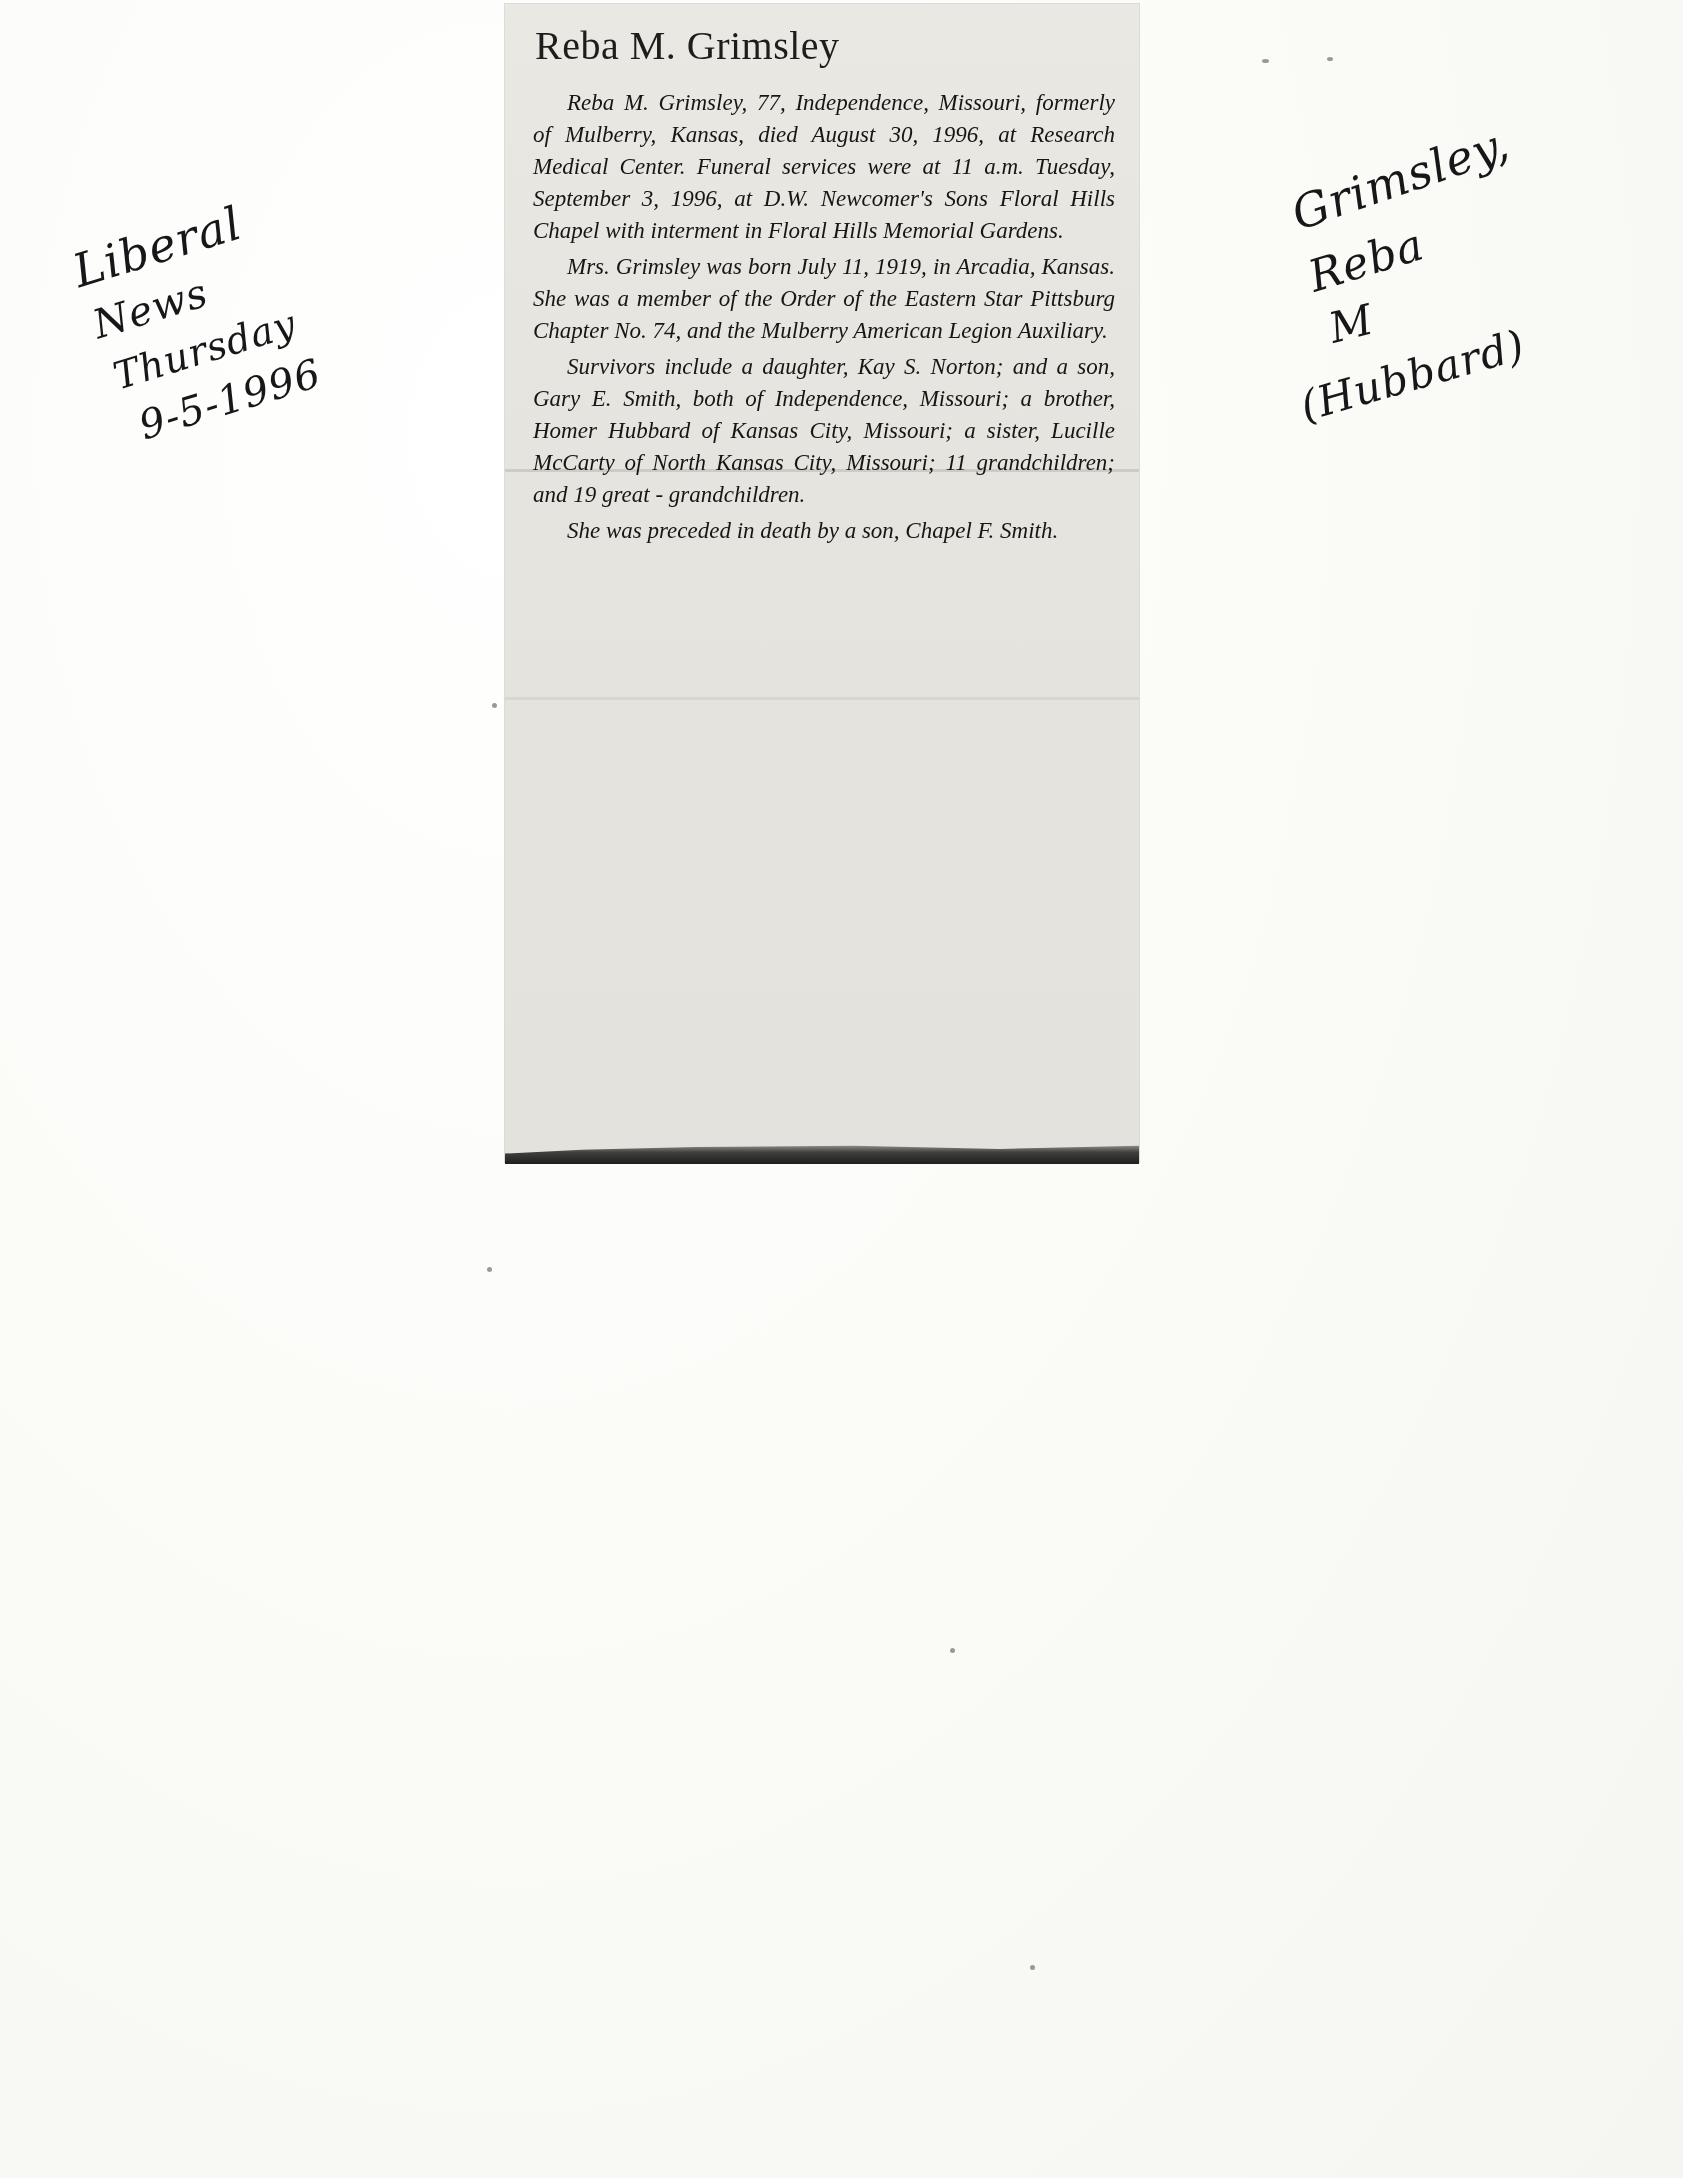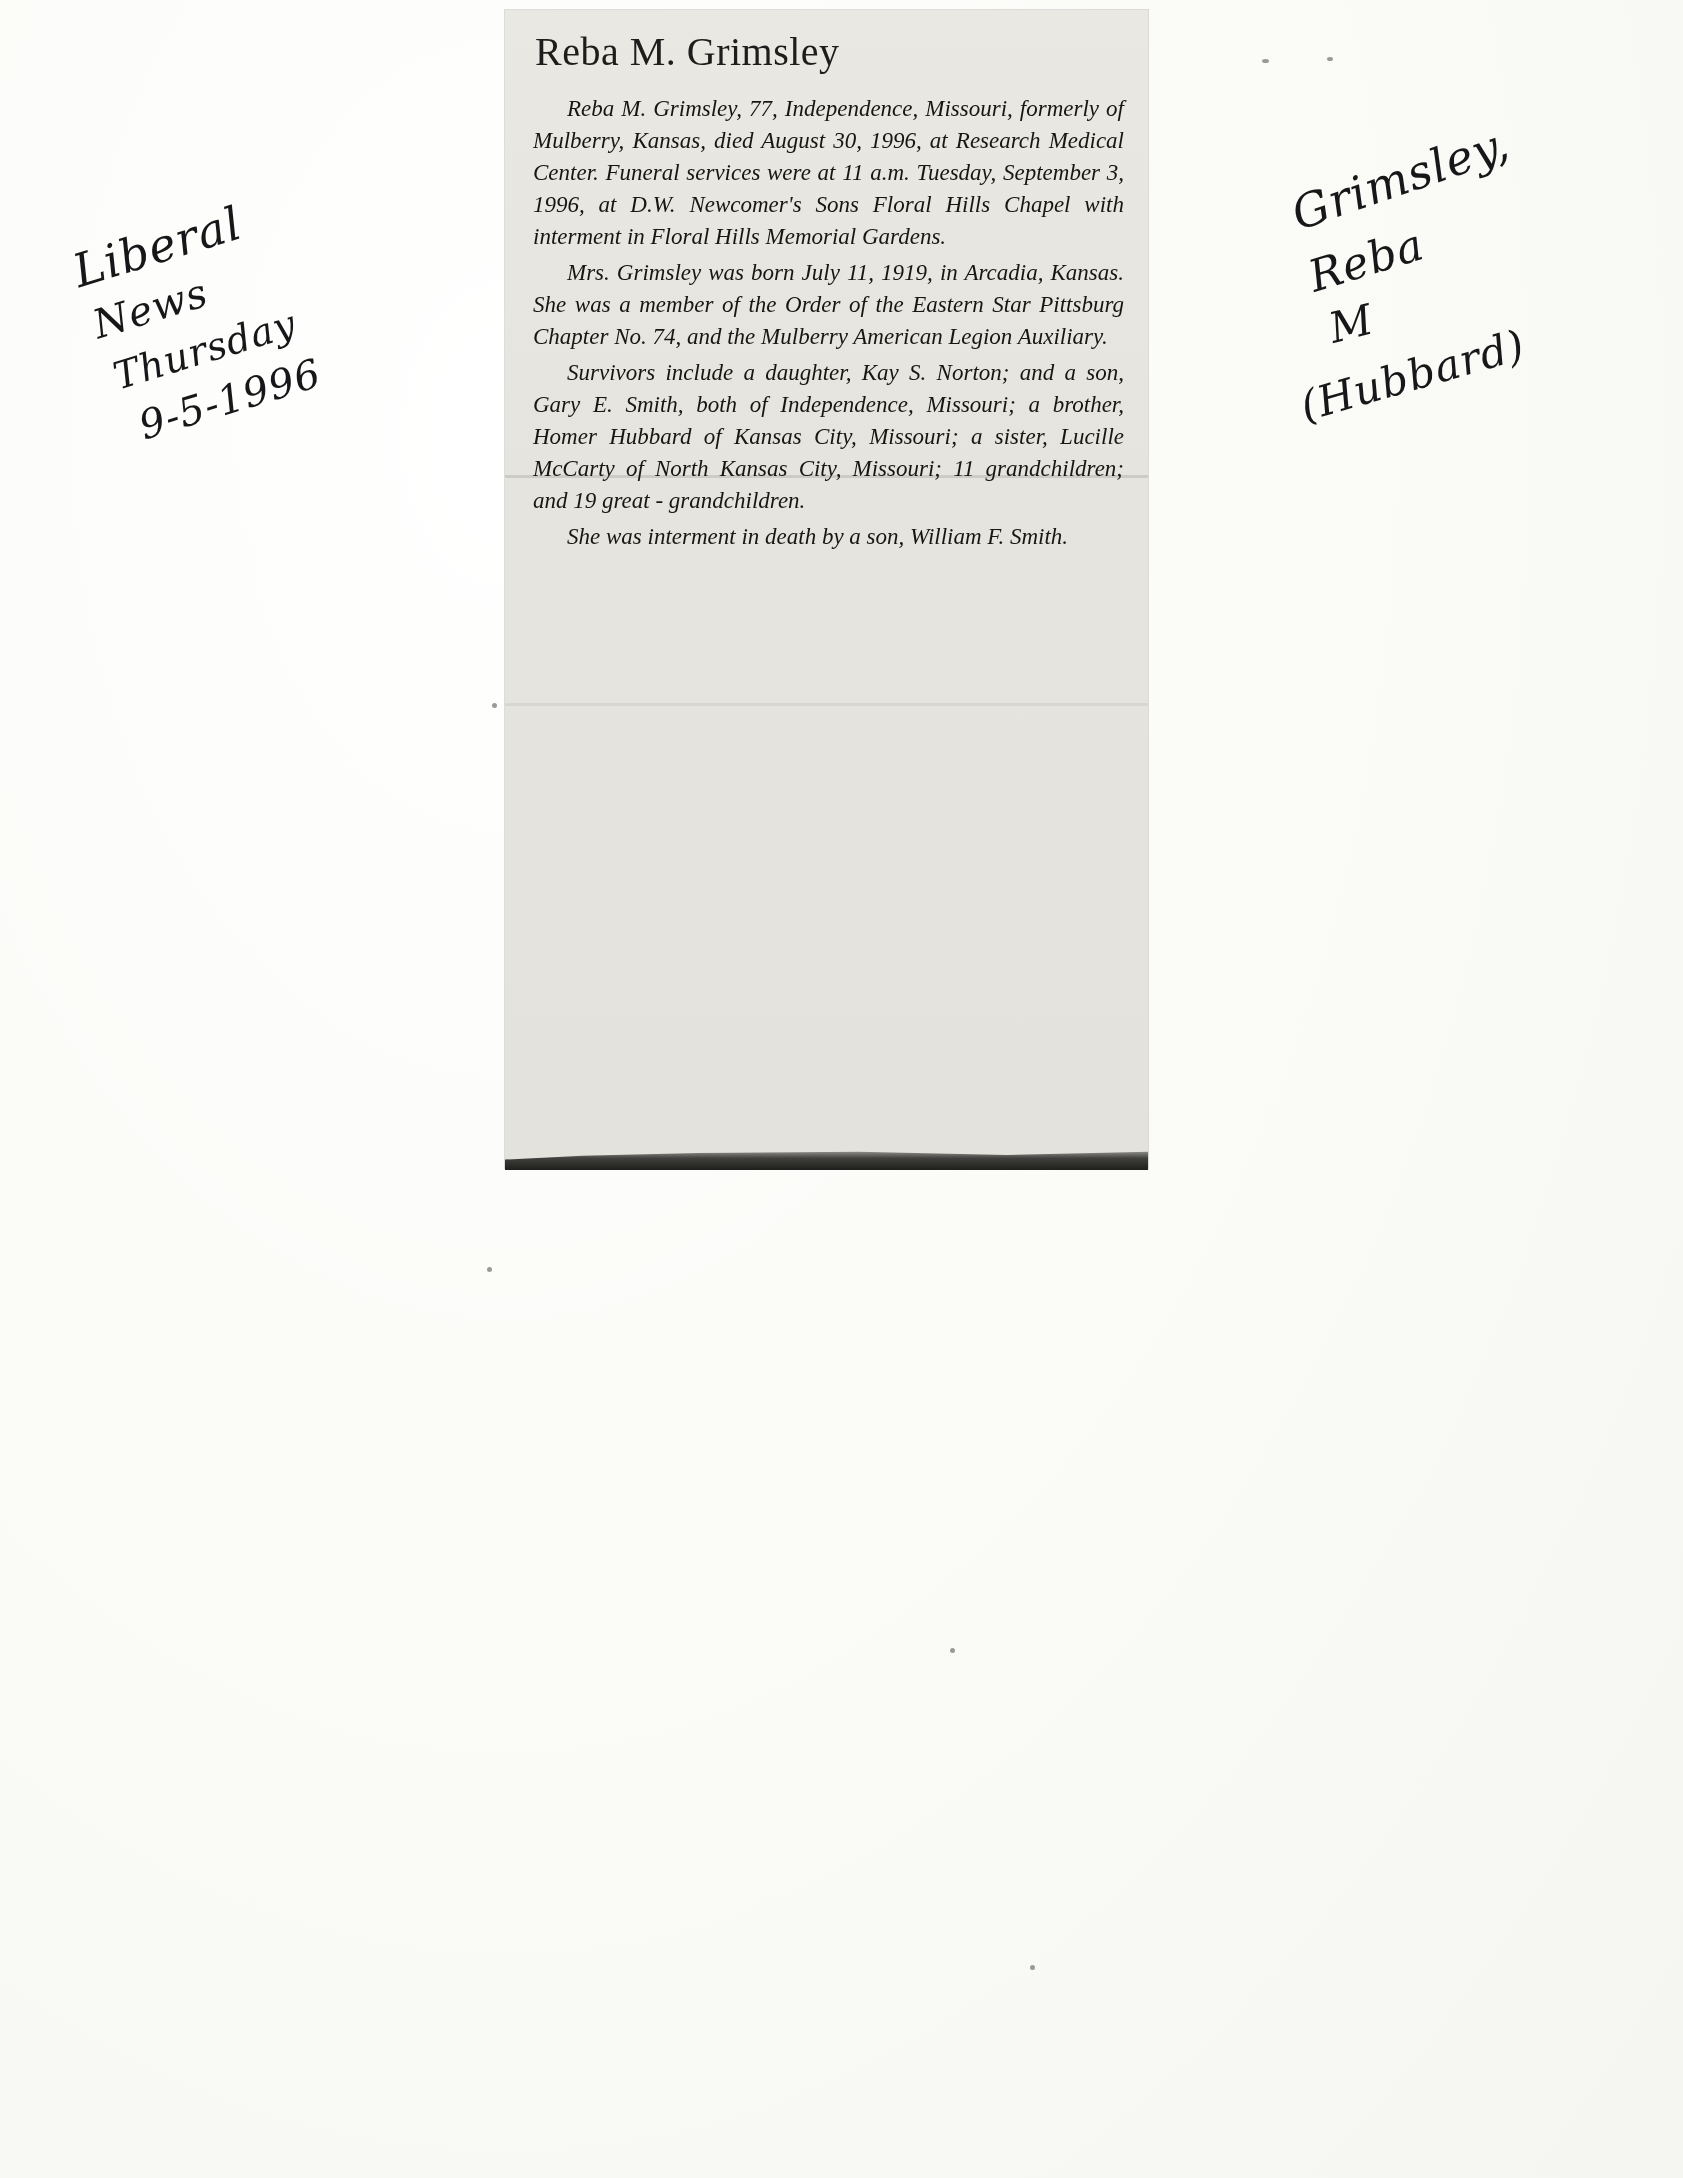--- a/index.html
+++ b/index.html
@@ -20,26 +20,25 @@
     position: absolute;
     inset: 0;
     background:
       radial-gradient(ellipse at 30% 20%, #ffffff 0%, #fbfbf8 45%, #f5f5f1 100%);
   }
 
   
   .clipping {
     position: absolute;
     left: 505px;
-    top: 10px;
+    top: 4px;
     width: 634px;
     height: 1158px;
     background: linear-gradient(180deg, #e9e8e3 0%, #e5e4df 40%, #e3e2dc 100%);
     box-shadow: 0 0 0 1px rgba(120,120,115,0.25);
-    padding-left: 9px;
   }
   .clipping::after {
     
     content: "";
     position: absolute;
     left: 0;
     right: 0;
     bottom: -2px;
     height: 26px;
     background: linear-gradient(180deg, rgba(40,40,38,0.0) 0%, rgba(35,35,33,0.85) 55%, rgba(20,20,18,0.95) 100%);
@@ -163,21 +162,21 @@
 
   <div class="clipping">
     <div class="streak" style="top:465px;"></div>
     <div class="streak" style="top:693px; opacity:.5;"></div>
     <div class="clip-inner">
       <h1 class="headline">Reba M. Grimsley</h1>
       <div class="body-col">
         <p>Reba M. Grimsley, 77, Independence, Missouri, formerly of Mulberry, Kansas, died August 30, 1996, at Research Medical Center. Funeral services were at 11 a.m. Tuesday, September 3, 1996, at D.W. Newcomer's Sons Floral Hills Chapel with interment in Floral Hills Memorial Gardens.</p>
         <p>Mrs. Grimsley was born July 11, 1919, in Arcadia, Kansas. She was a member of the Order of the Eastern Star Pittsburg Chapter No. 74, and the Mulberry American Legion Auxiliary.</p>
         <p>Survivors include a daughter, Kay S. Norton; and a son, Gary E. Smith, both of Independence, Missouri; a brother, Homer Hubbard of Kansas City, Missouri; a sister, Lucille McCarty of North Kansas City, Missouri; 11 grandchildren; and 19 great - grandchildren.</p>
-        <p>She was interment in death by a son, William F. Smith.</p>
+        <p>She was preceded in death by a son, Chapel F. Smith.</p>
       </div>
     </div>
   </div>
 
   <div class="hand hand-left">
     <span class="l1">Liberal</span>
     <span class="l2">News</span>
     <span class="l3">Thursday</span>
     <span class="l4">9-5-1996</span>
   </div>

